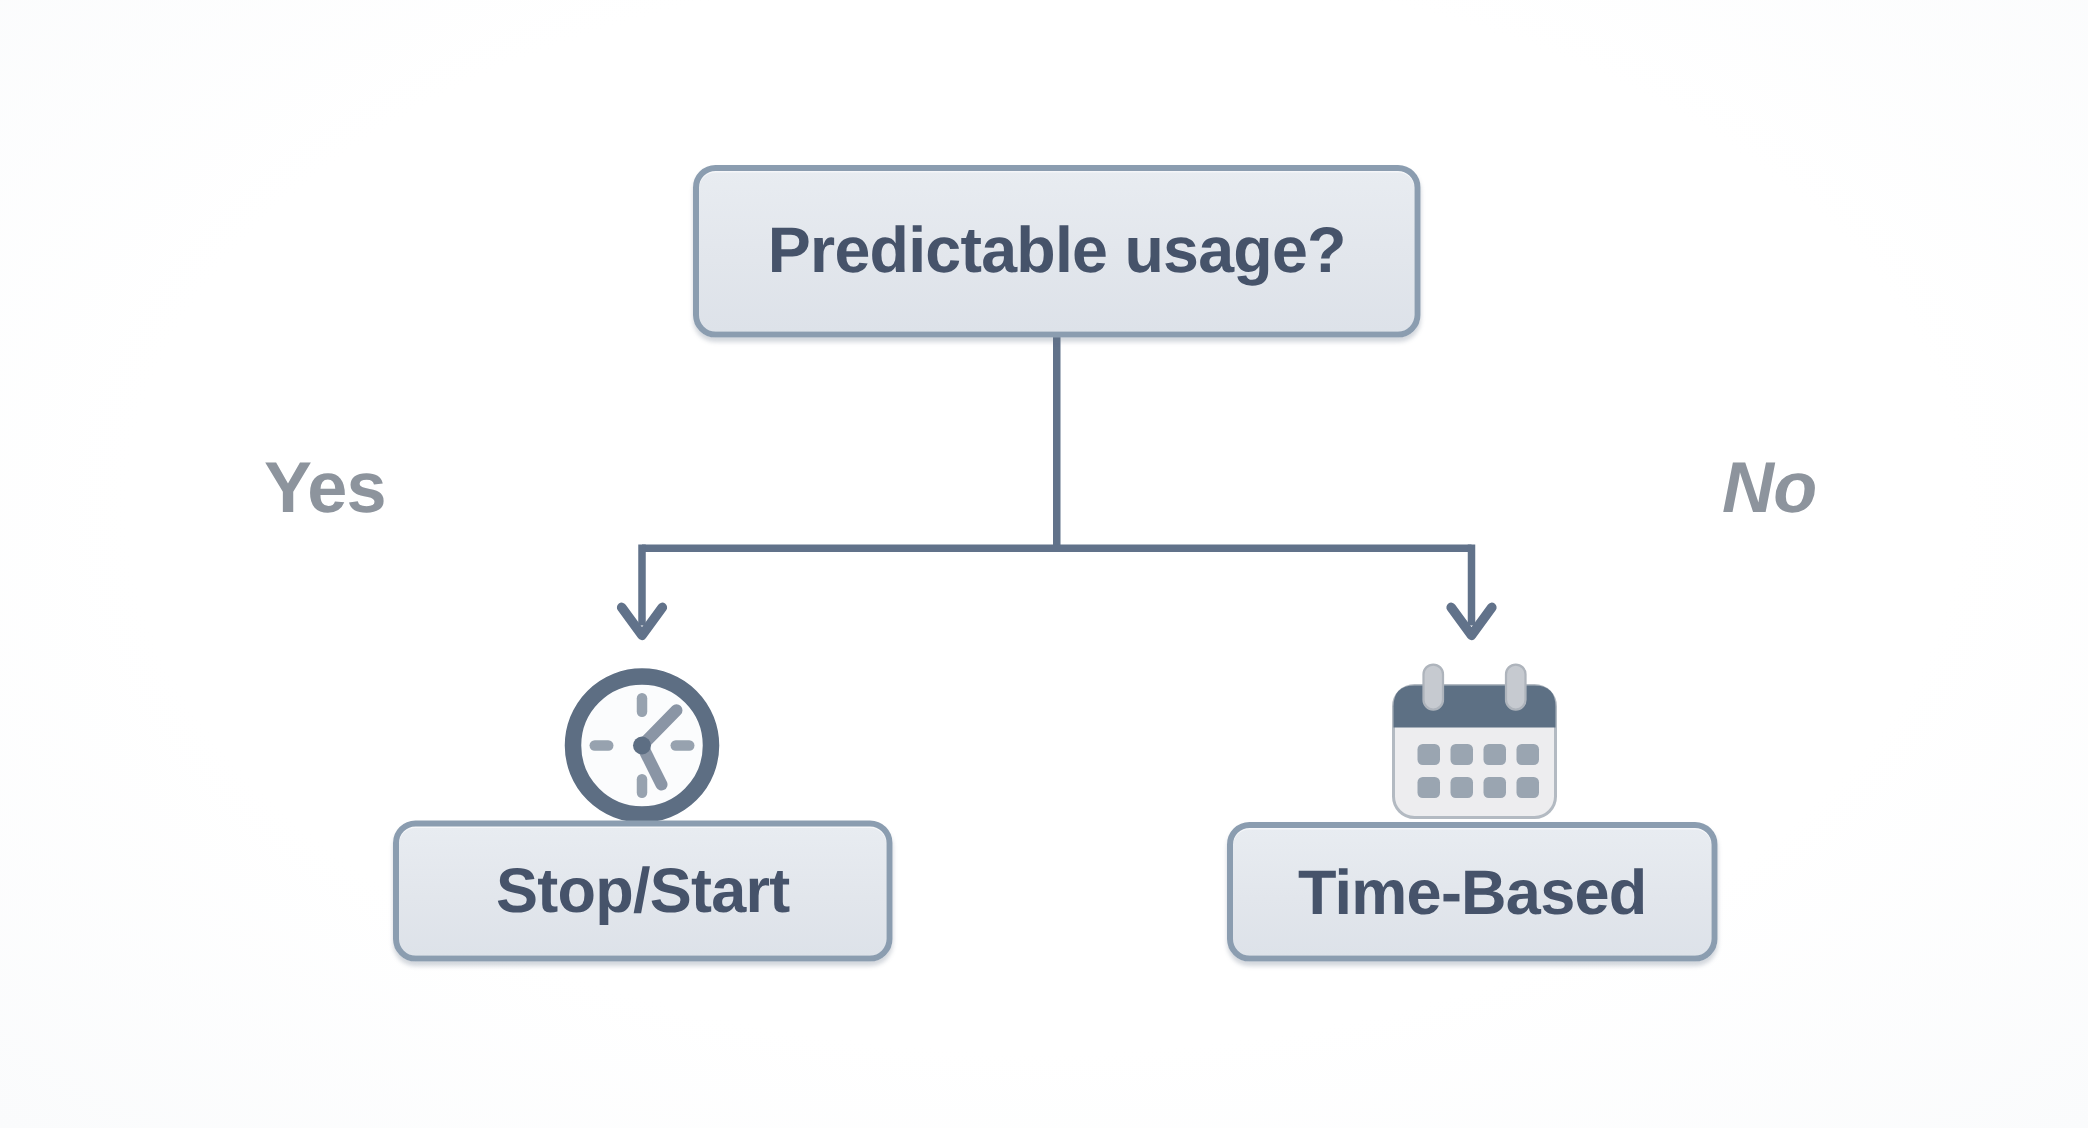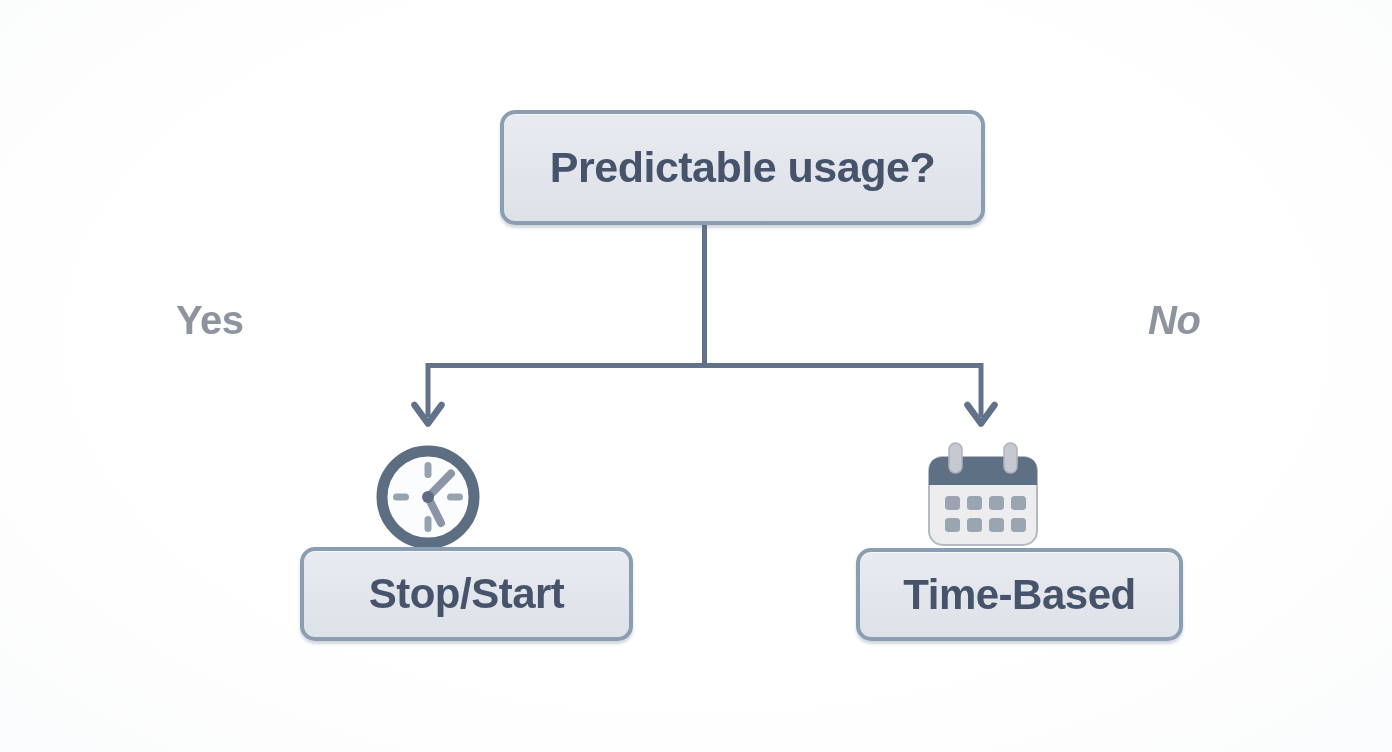--- a/index.html
+++ b/index.html
@@ -22,42 +22,41 @@
     border-radius: 15px;
     background: linear-gradient(180deg, #e8ecf1 0%, #e2e6ec 55%, #dde2e9 100%);
     box-shadow: 0 3px 3px rgba(96, 113, 134, 0.28), inset 0 1px 0 rgba(255,255,255,0.55);
     display: flex;
     align-items: center;
     justify-content: center;
     color: #46536a;
     font-weight: bold;
     letter-spacing: -0.5px;
     z-index: 2;
-    margin-left: 38px;
   }
   .node-root {
     left: 462px; top: 110px;
     width: 485px; height: 115px;
     font-size: 43px;
   }
   .node-left {
     left: 262px; top: 547px;
     width: 333px; height: 94px;
     font-size: 42px;
   }
   .node-right {
     left: 818px; top: 548px;
     width: 327px; height: 93px;
     font-size: 42px;
   }
   .branch-label {
     position: absolute;
     color: #8d949d;
     font-weight: bold;
-    font-size: 40px;
+    font-size: 48px;
     letter-spacing: -0.5px;
     z-index: 2;
   }
   .branch-label-yes { left: 176px; top: 298px; }
   .branch-label-no  { left: 1148px; top: 298px; font-style: italic; }
   .connector-svg {
     position: absolute;
     left: 0; top: 0;
     width: 1392px; height: 752px;
     z-index: 1;

